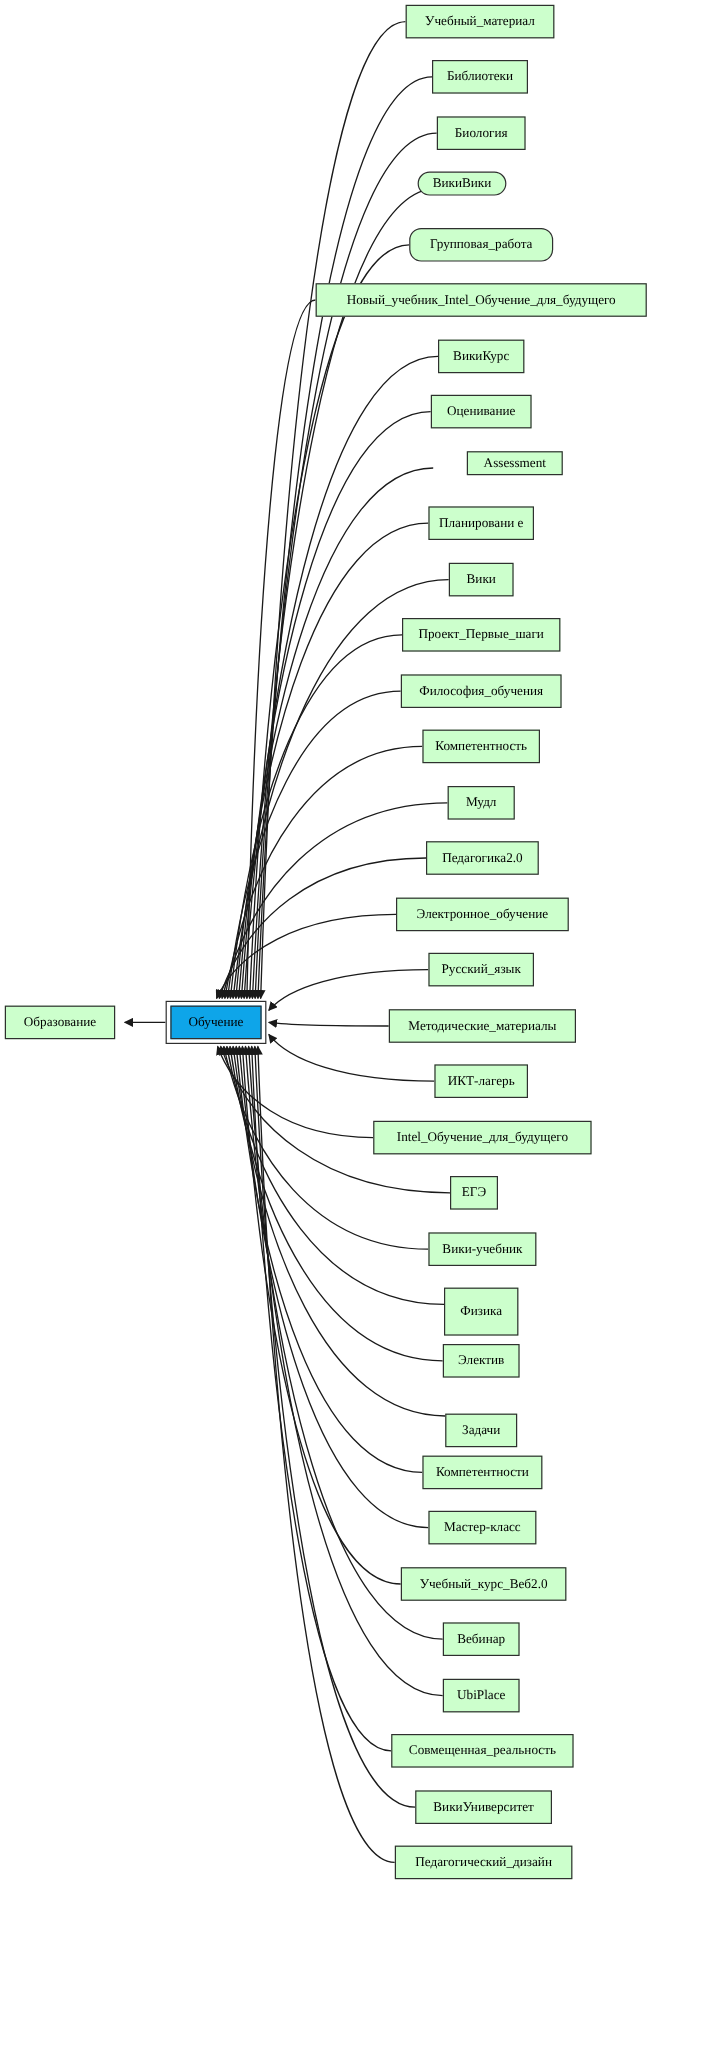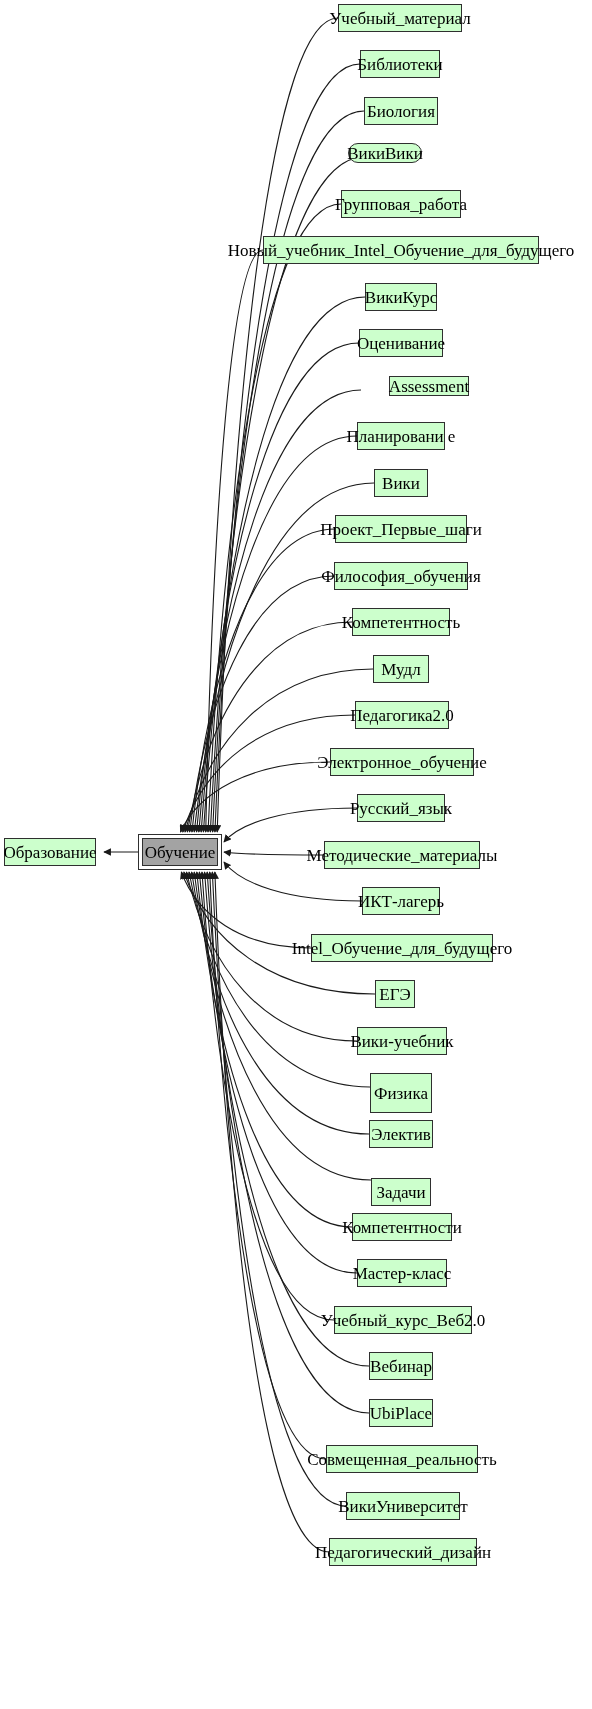--- a/index.html
+++ b/index.html
@@ -6,34 +6,34 @@
   body{width:592px;height:1709px;font-family:"Liberation Serif",serif;}
   #graph{position:relative;width:592px;height:1709px;overflow:hidden;}
   #edges{position:absolute;left:0;top:0;width:592px;height:1709px;}
   .node{
     position:absolute;
     box-sizing:border-box;
     background:#ccffcc;
     border:1px solid #2f2f2f;
     display:flex;align-items:center;justify-content:center;
     font-family:"Liberation Serif",serif;
-    font-size:17px;
+    font-size:11px;
     color:#000000;
     white-space:nowrap;
     line-height:1;
     z-index:2;
     text-align:right;
   }
   .node.doublebox{
     background:#ffffff;
     border:1px solid #2f2f2f;
     padding:3px;
   }
   .node.doublebox > .inner{
-    background:#a3a3a3;
+    background:#0ea5e9;
     border:1px solid #2f2f2f;
     width:100%;height:100%;
     display:flex;align-items:center;justify-content:center;
     box-sizing:border-box;
   }
 </style>
 </head>
 <body>
 
 <div id="graph">
@@ -89,21 +89,21 @@
     <span class="inner">Обучение</span>
   </div>
 
   <div class="node" id="root-node" style="left: 4px; top: 838px; width: 92px; height: 28px;">Образование</div>
 
   <div id="leaf-layer">
       <div class="node" style="left: 338px; top: 4px; width: 124px; height: 28px;">Учебный_материал</div>
       <div class="node" style="left: 360px; top: 50px; width: 80px; height: 28px;">Библиотеки</div>
       <div class="node" style="left: 364px; top: 97px; width: 74px; height: 28px;">Биология</div>
       <div class="node" style="left: 348px; top: 143px; width: 74px; height: 20px; border-radius: 14px;">ВикиВики</div>
-      <div class="node" style="left: 341px; top: 190px; width: 120px; height: 28px;">Групповая_работа</div>
+      <div class="node" style="left: 341px; top: 190px; width: 120px; height: 28px; border-radius: 10px;">Групповая_работа</div>
       <div class="node" style="left: 263px; top: 236px; width: 276px; height: 28px;">Новый_учебник_Intel_Обучение_для_будущего</div>
       <div class="node" style="left: 365px; top: 283px; width: 72px; height: 28px;">ВикиКурс</div>
       <div class="node" style="left: 359px; top: 329px; width: 84px; height: 28px;">Оценивание</div>
       <div class="node" style="left: 361px; top: 376px; width: 80px; height: 20px; margin-left: 28px;">Assessment</div>
       <div class="node" style="left: 357px; top: 422px; width: 88px; height: 28px;">Планировани е</div>
       <div class="node" style="left: 374px; top: 469px; width: 54px; height: 28px;">Вики</div>
       <div class="node" style="left: 335px; top: 515px; width: 132px; height: 28px;">Проект_Первые_шаги</div>
       <div class="node" style="left: 334px; top: 562px; width: 134px; height: 28px;">Философия_обучения</div>
       <div class="node" style="left: 352px; top: 608px; width: 98px; height: 28px;">Компетентность</div>
       <div class="node" style="left: 373px; top: 655px; width: 56px; height: 28px;">Мудл</div>

